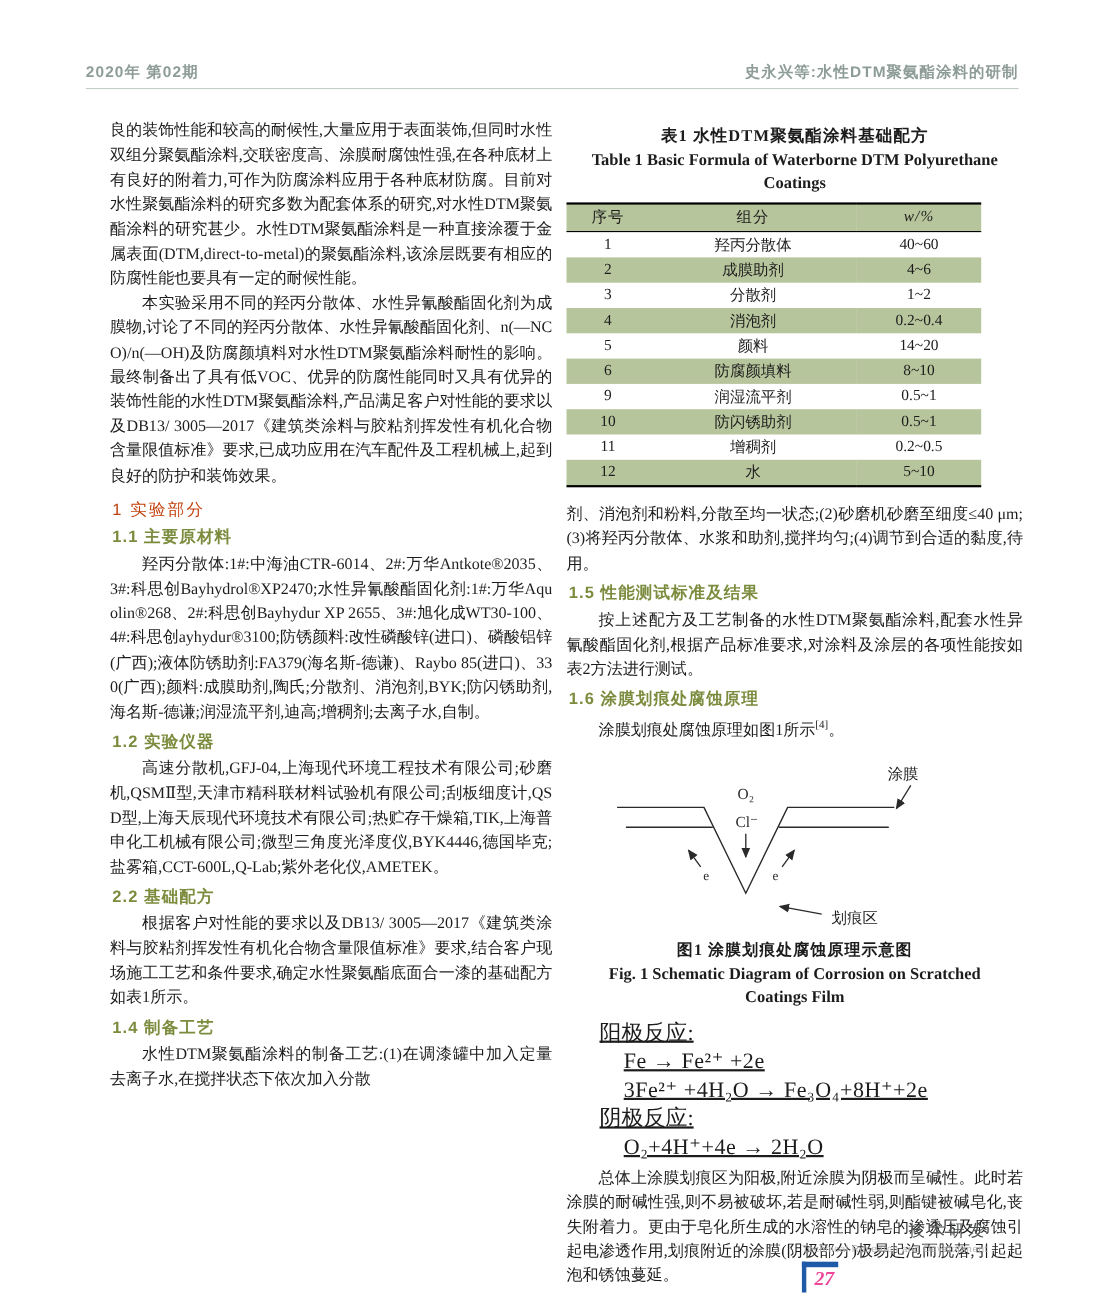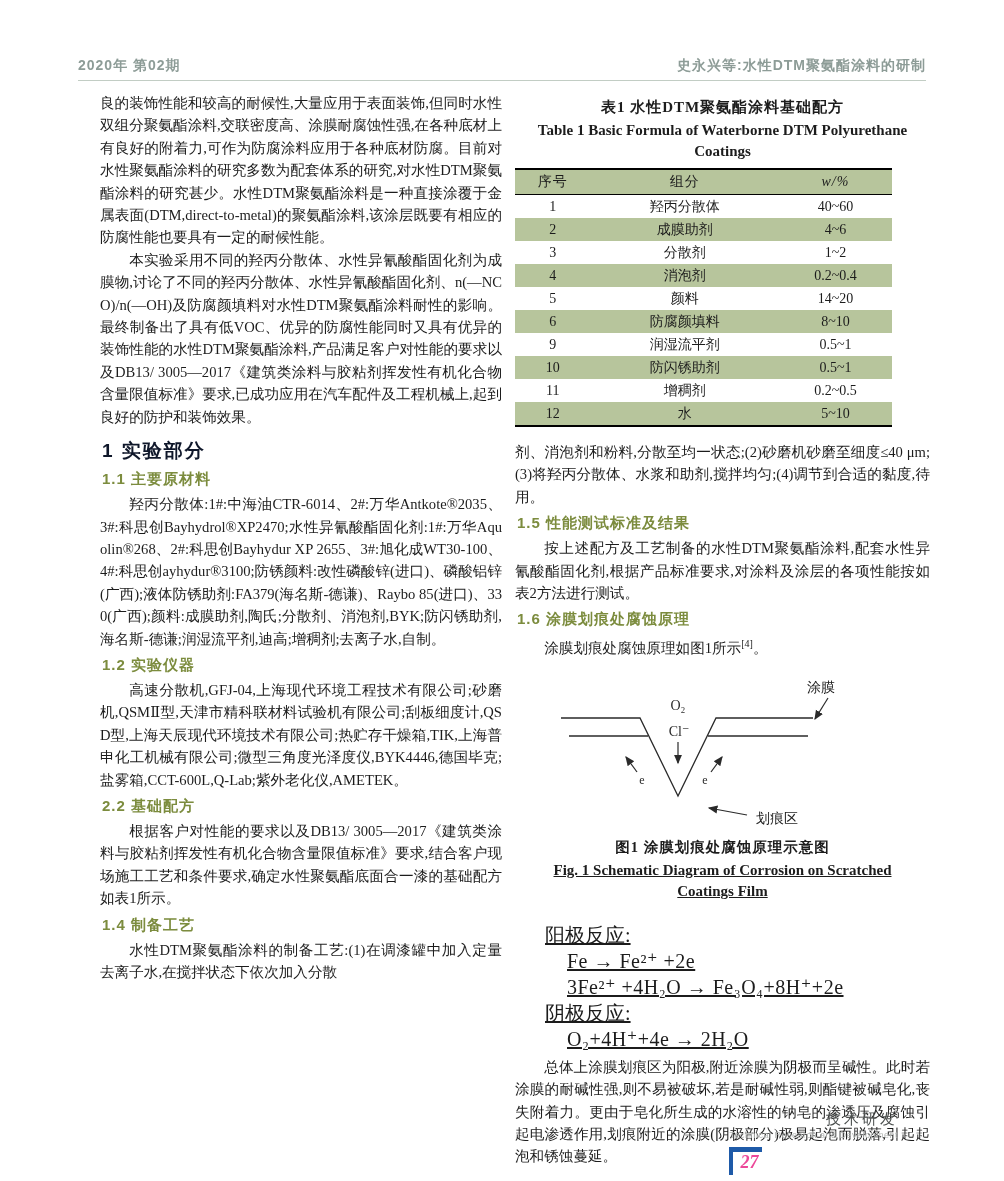--- a/index.html
+++ b/index.html
@@ -11,31 +11,31 @@
   }
   
   .page-header {
     position:absolute; top:57px; left:78px; width:848px;
     display:flex; justify-content:space-between; align-items:flex-end;
     padding-bottom:5px; border-bottom:1px solid #c2cdc4;
     font-family:"Liberation Sans","DejaVu Sans",sans-serif;
     font-size:14px; color:#8d9c97; letter-spacing:1px;font-weight:bold;
   }
   
-  .content { position:absolute; top:92px; left:100px; width:830px; display:flex; gap:13px; }
+  .content { position:absolute; top:108px; left:100px; width:830px; display:flex; gap:13px; }
   .col-left  { width:402px; }
   .col-right { width:415px; }
   p.body {
     font-size:14.6px; line-height:22.4px; text-align:justify;
     text-justify:inter-ideograph; word-break:break-all;
   }
   p.indent { text-indent:2em; }
   h2.sec1 {
     font-family:"Liberation Sans","DejaVu Sans",sans-serif;
-    color:#0f172a; font-size:19px; font-weight:bold;
+    color:#c2410c; font-size:15px; font-weight:normal;
     margin:10px 0 6px 2px; letter-spacing:2px;
   }
   h3.sec2 {
     font-family:"Liberation Sans","DejaVu Sans",sans-serif;
     color:#7c8c3e; font-size:15px; font-weight:bold;
     margin:6px 0 4px 2px; letter-spacing:1px;
   }
   
   .tbl-title-cn { font-size:15px; font-weight:bold; text-align:center; margin-top:6px; letter-spacing:1px;}
   .tbl-title-en { font-size:15px; font-weight:bold; text-align:center; line-height:21px; margin:3px 0 6px 0; }
@@ -51,21 +51,21 @@
   table.formula td { padding:2.5px 2px; text-align:center; }
   table.formula tr.stripe td { background:#b7c59c; }
   table.formula .c1 { width:20%; text-align:center; }
   table.formula .c2 { width:50%; text-align:center; }
   table.formula .c3 { width:30%; text-align:center; }
   .wpct { font-style:italic; font-family:"Liberation Serif","DejaVu Serif",serif; }
   
   .figure-wrap { margin:8px 0 0 0; }
   .fig-svg { display:block; }
   .fig-caption-cn { font-size:14.5px; font-weight:bold; text-align:center; letter-spacing:1px; margin-top:2px; }
-  .fig-caption-en { font-size:15px; font-weight:bold; text-align:center; line-height:21px; margin:3px 0 20px 0;text-decoration:underline; }
+  .fig-caption-en { font-size:15px; font-weight:bold; text-align:center; line-height:21px; margin:3px 0 8px 0; }
   
   .equations { font-size:20px; line-height:26px; margin:4px 0 4px 0;text-decoration:underline; }
   .eq-label { padding-left:30px; }
   .eq-line  { padding-left:52px; letter-spacing:0.5px; }
   
   .page-footer {
     position:absolute; top:1108px; right:106px;
     display:flex; align-items:flex-start; gap:7px;flex-direction:column;
   }
   .footer-labels { text-align:right; padding-top:2px; }

